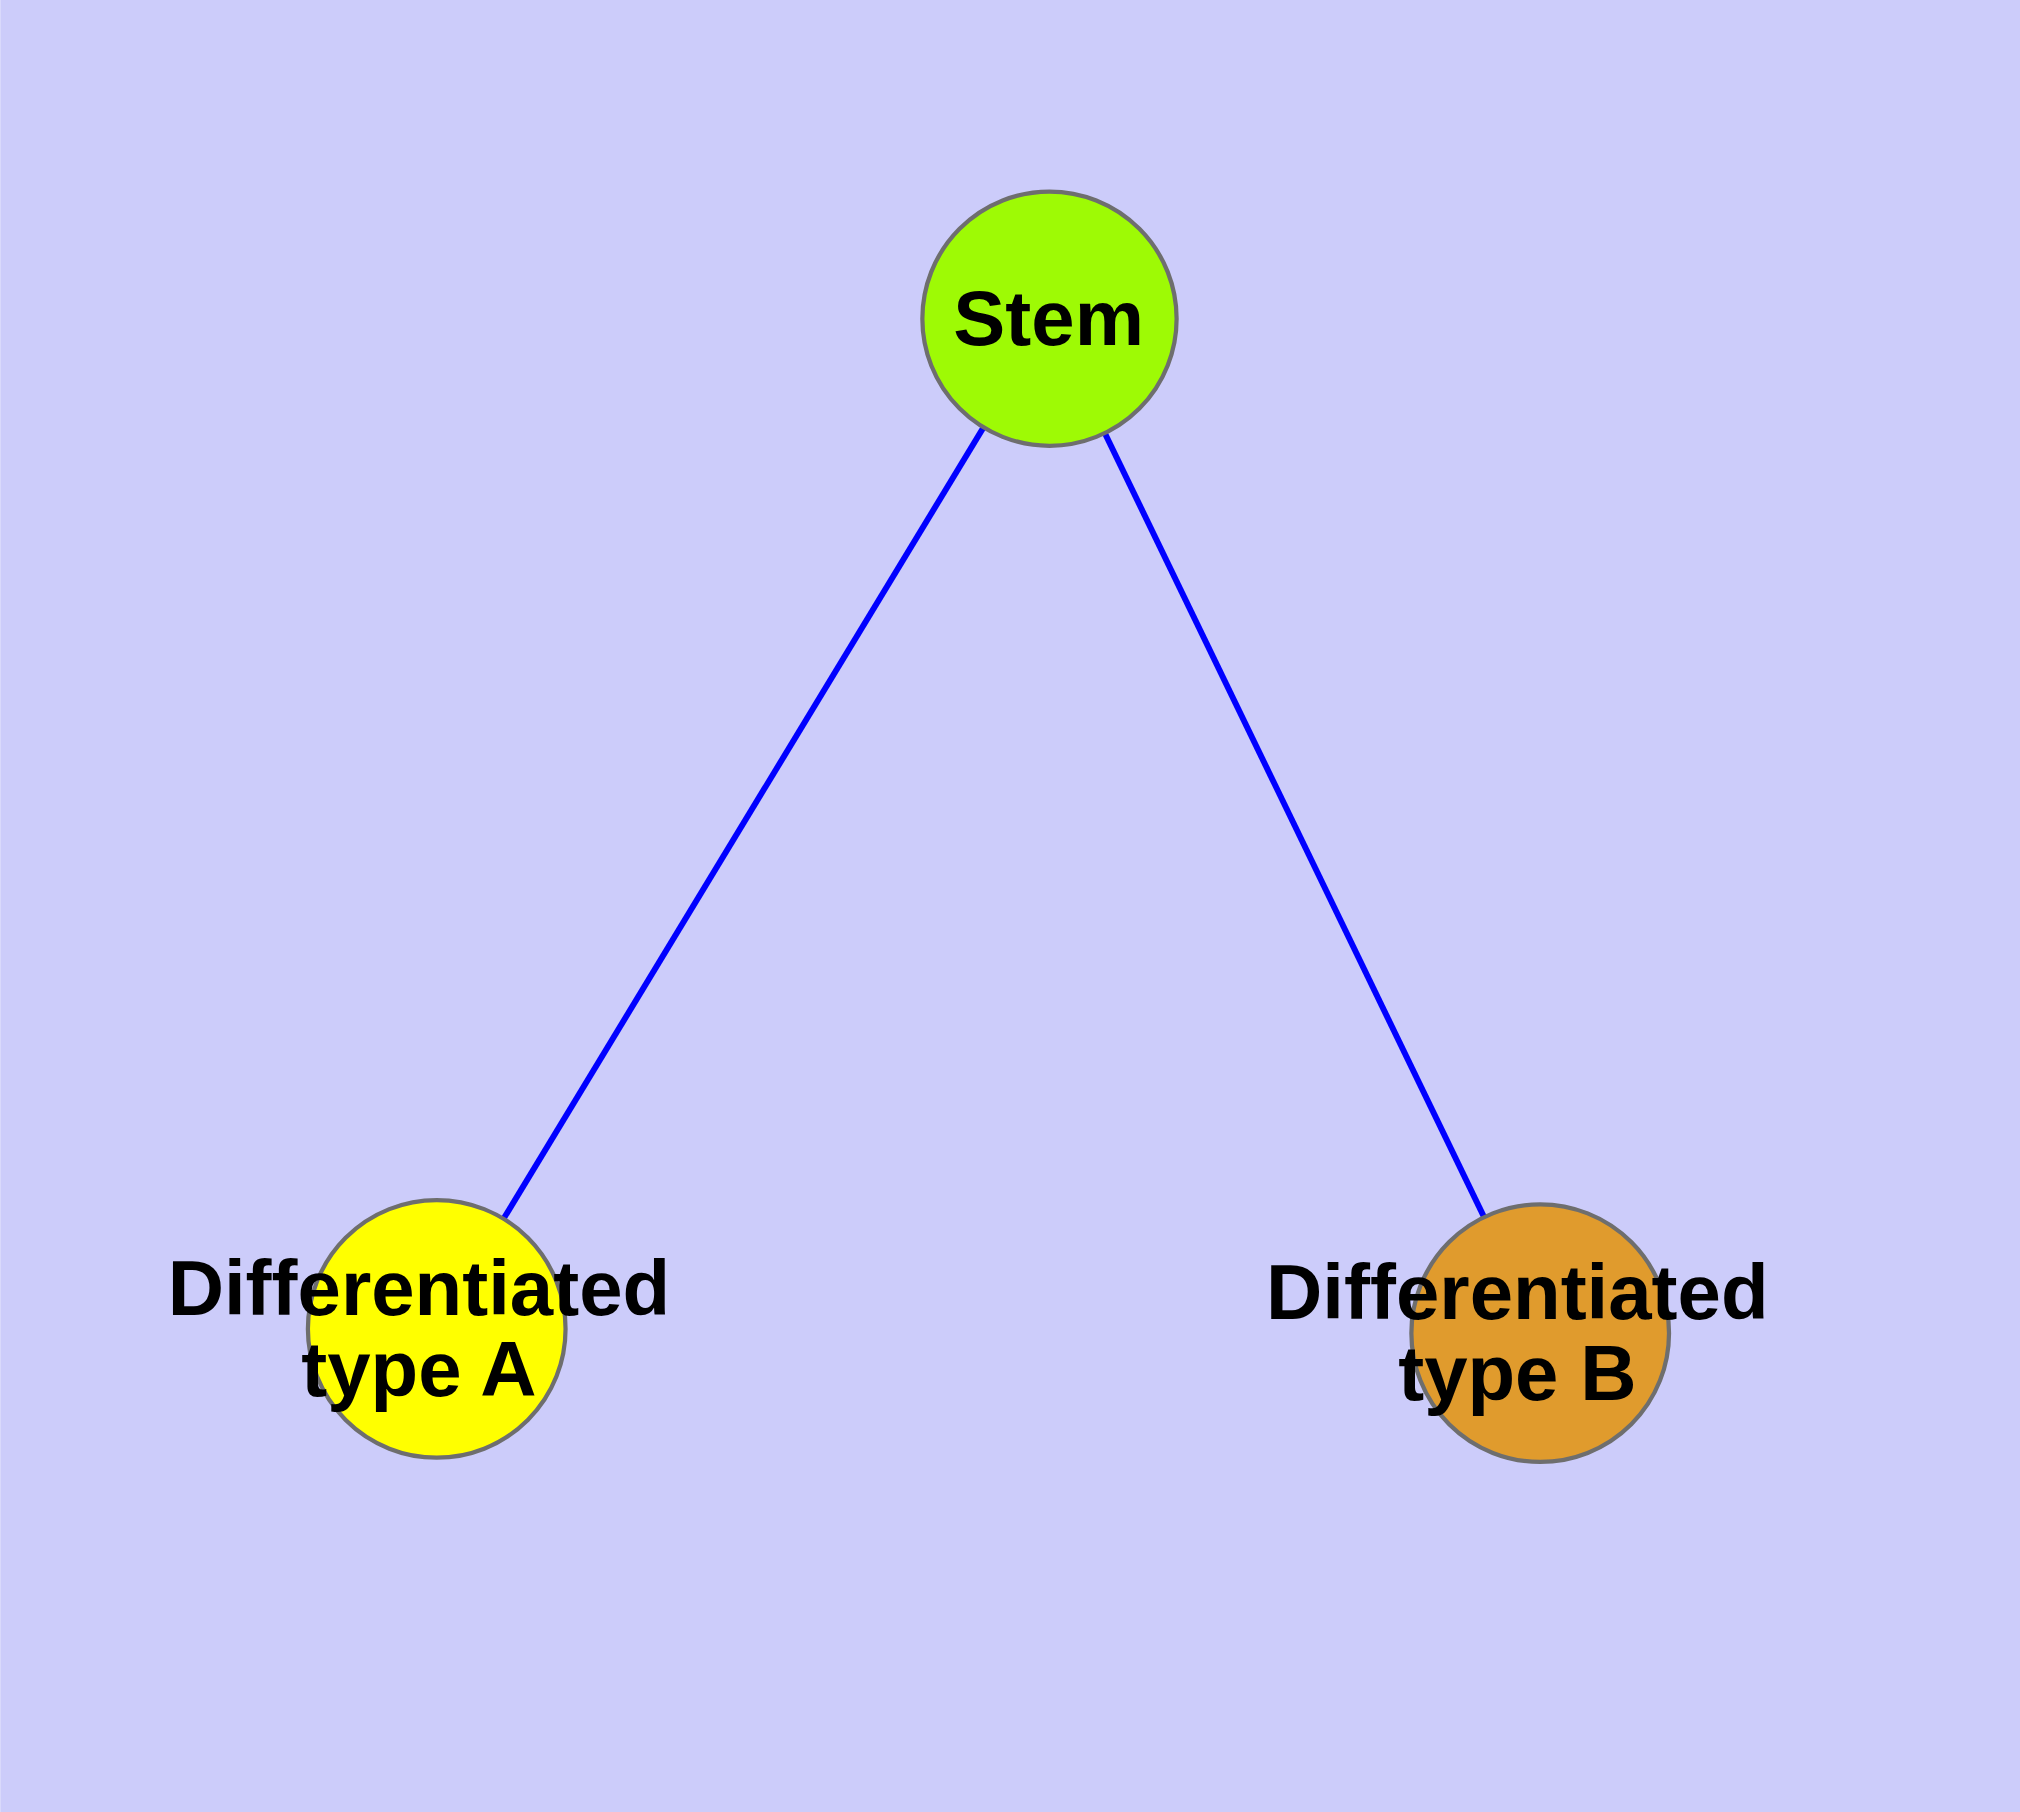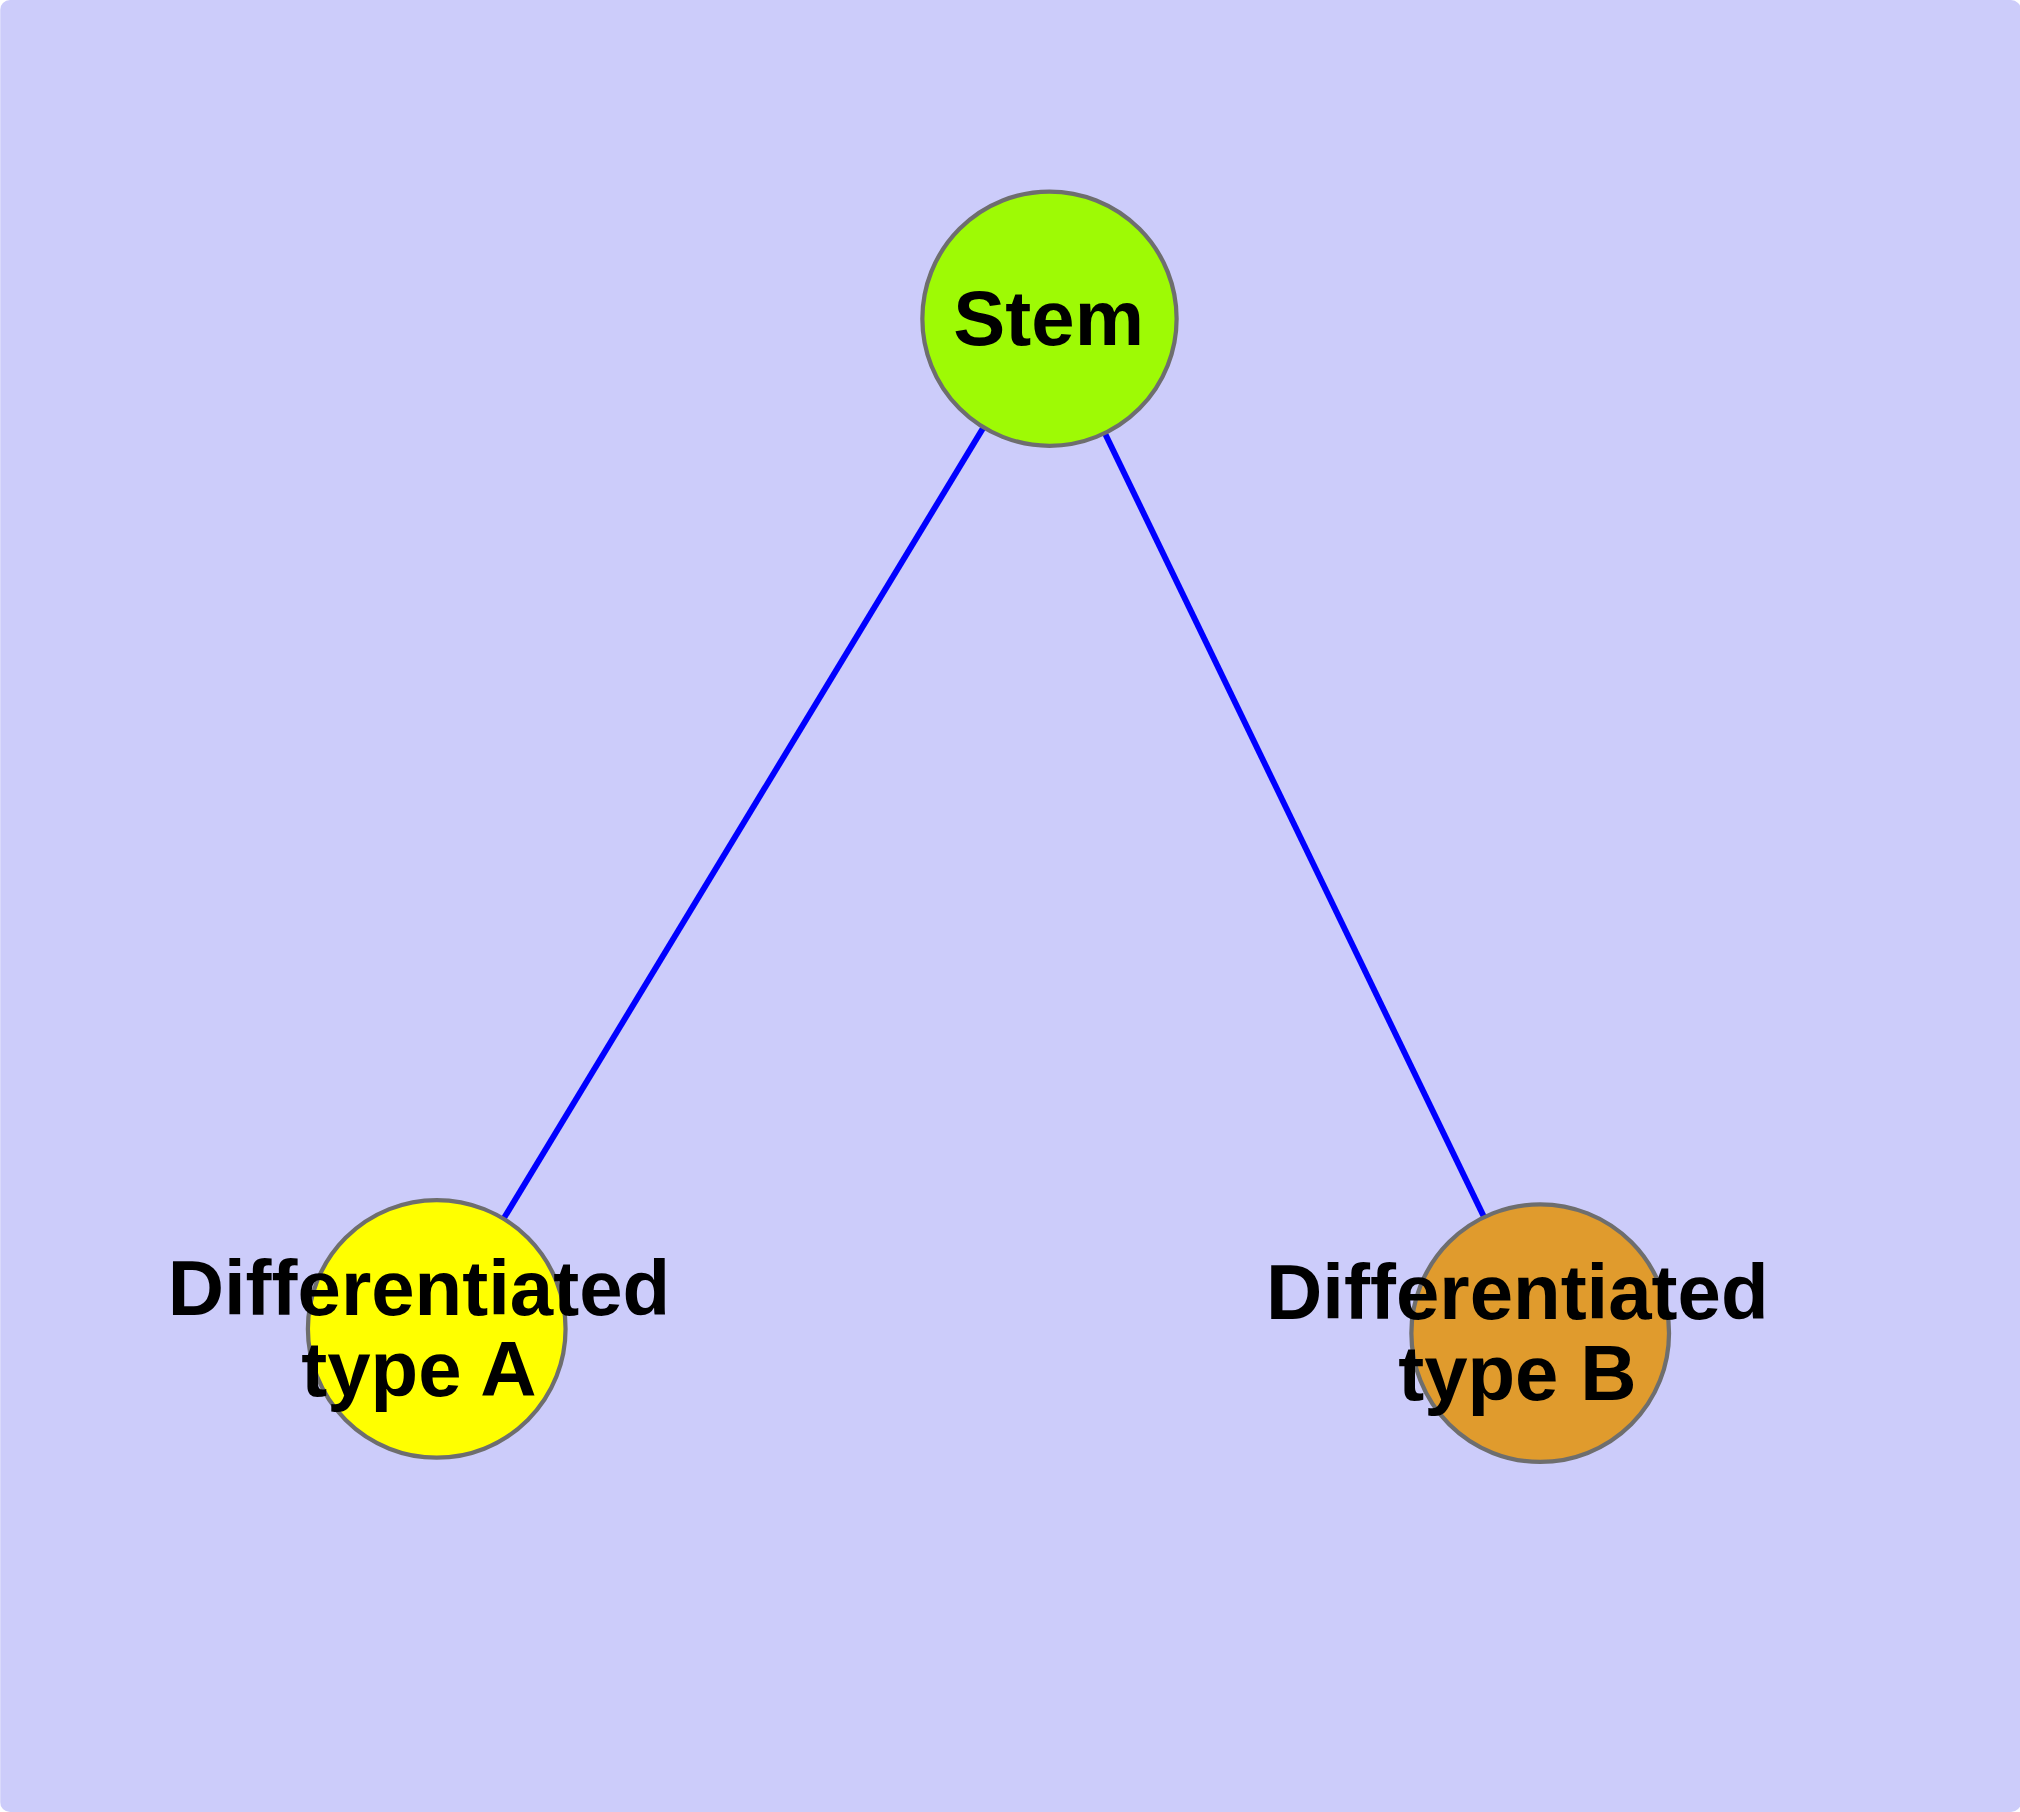--- a/index.html
+++ b/index.html
@@ -6,21 +6,20 @@
     margin: 0;
     padding: 0;
     background: #ffffff;
   }
   #canvas {
     position: relative;
     width: 2021px;
     height: 1812px;
     overflow: hidden;
     font-family: "Liberation Sans", "DejaVu Sans", sans-serif;
-    border-radius: 10px;
   }
   #graph-svg {
     position: absolute;
     left: 0;
     top: 0;
     width: 2021px;
     height: 1812px;
     display: block;
   }
   .node-label {

